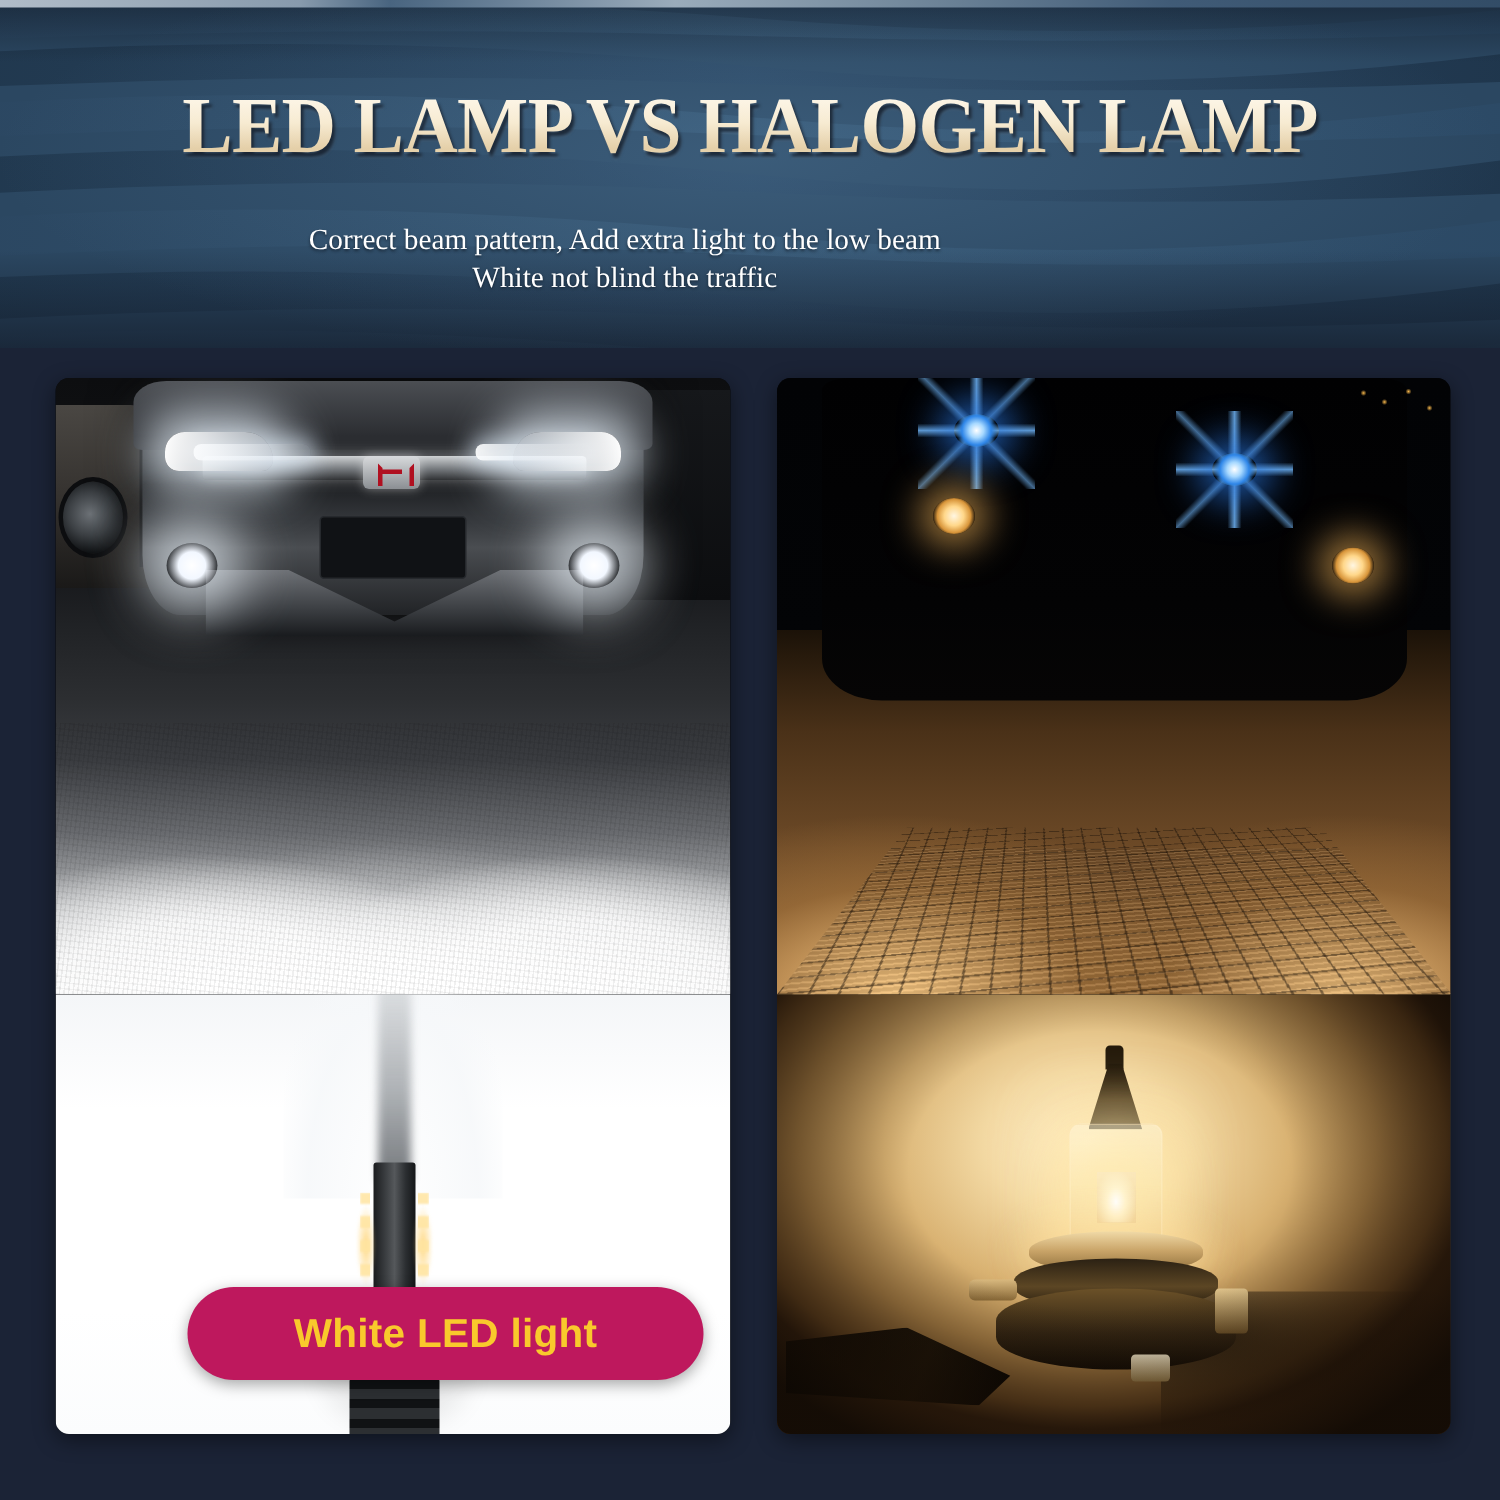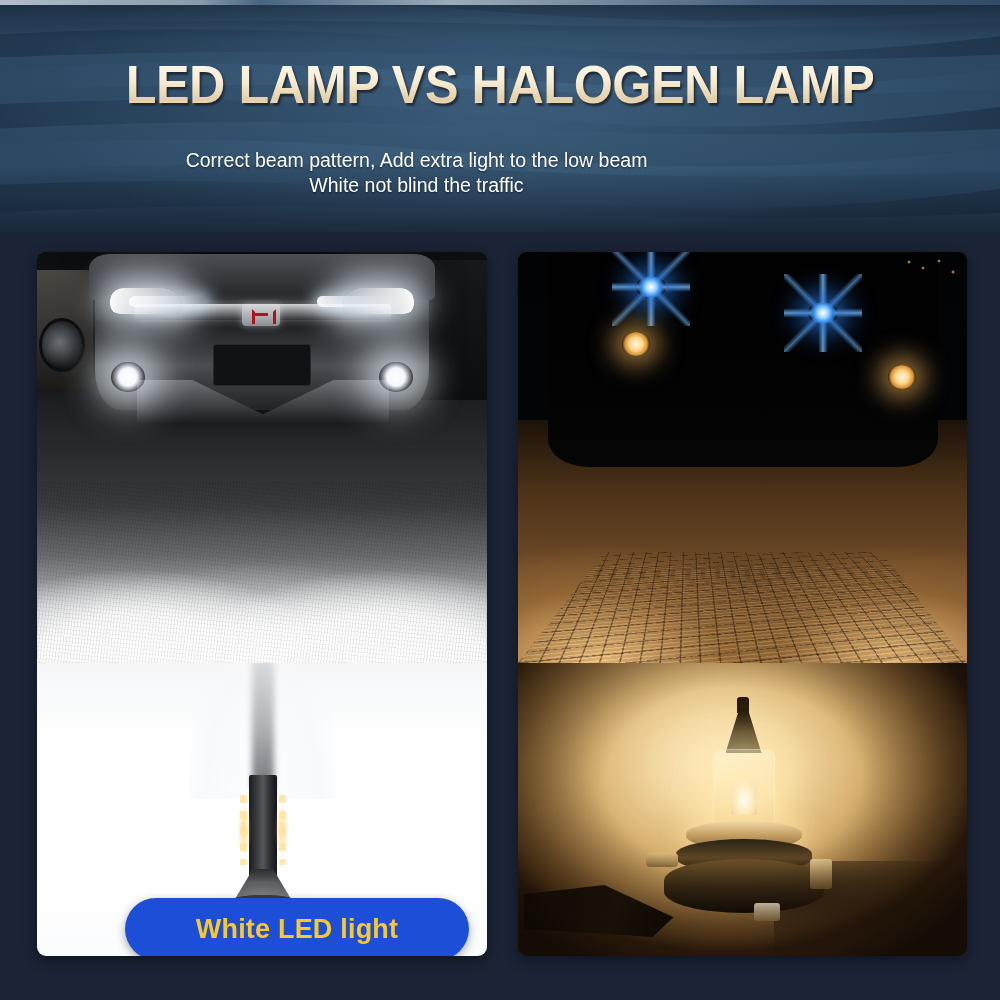--- a/index.html
+++ b/index.html
@@ -21,20 +21,21 @@
   }
 
   
   .header {
     position: absolute;
     left: 0; top: 0;
     width: 1000px;
     height: 232px;
     overflow: hidden;
     background: linear-gradient(180deg, #24384f 0%, #2e4a66 40%, #33506c 70%, #24364b 100%);
+    font-family: Liberation Serif, serif;
   }
 
   .header-wave-layer {
     position: absolute;
     left: -60px; top: -40px;
     width: 1120px;
     height: 320px;
   }
 
   .header-wave-layer svg { display: block; width: 100%; height: 100%; }
@@ -482,23 +483,23 @@
     height: 62px;
     border-radius: 31px;
     display: flex;
     align-items: center;
     justify-content: center;
     padding: 0 30px;
     white-space: nowrap;
     z-index: 9;
   }
   .pill.led {
-    left: 88px; top: 646px;
+    left: 88px; top: 606px;
     width: 344px;
-    background: #1d4ed8;
+    background: #be185d;
     box-shadow: 0 3px 10px rgba(0,0,0,.35);
   }
   .pill.led span {
     color: #f9c92c;
     font-size: 27px;
     font-weight: bold;
     letter-spacing: .2px;
   }
 </style>
 </head>

